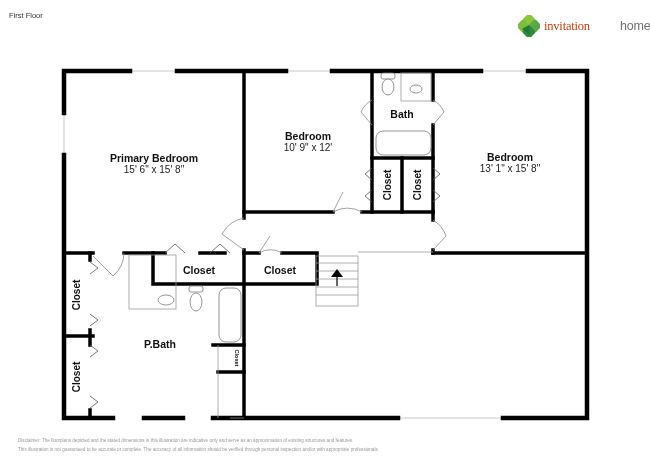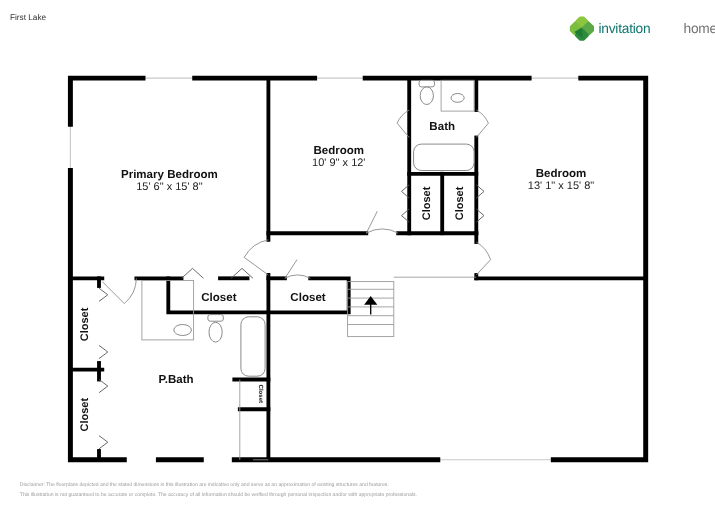--- a/index.html
+++ b/index.html
@@ -1,31 +1,31 @@
 <!DOCTYPE html>
 <html><head>
   <meta charset="utf-8">
   <style>
     html, body { margin: 0; padding: 0; background: #ffffff; }
     body { width: 650px; height: 460px; position: relative; overflow: hidden; font-family: "Liberation Sans", sans-serif; }
     .header { position: absolute; left: 9px; top: 10px; font-size: 7.5px; color: #333333; line-height: 11px; }
     .logo { position: absolute; left: 518px; top: 15px; display: flex; align-items: center; }
     .logo-text { font-size: 12.5px; margin-left: 4px; letter-spacing: -0.2px; }
-    .logo-text .a { color: #0f766e; }
+    .logo-text .a { color: #c2410c; font-family: Liberation Serif, serif; }
     .logo-text .b { color: #737373; padding-left: 30px; }
     .disclaimer { position: absolute; left: 18px; top: 437px; font-size: 4.6px; color: #9a9a9a; line-height: 8.5px; }
     svg.plan { position: absolute; left: 0; top: 0; }
     .room-label { font-weight: bold; fill: #111111; font-family: "Liberation Sans", sans-serif; }
     .dim { fill: #222222; font-family: "Liberation Sans", sans-serif; }
   </style>
 </head>
 <body>
 
 <div class="header">
-  <div>First Lake</div>
+  <div>First Floor</div>
 </div>
 
 <div class="logo">
   <svg width="22" height="22" viewBox="0 0 22 22">
     <rect x="6" y="0" width="10" height="10" rx="2" fill="#8cc63f" transform="rotate(45 11 5)"></rect>
     <rect x="0" y="6" width="10" height="10" rx="2" fill="#7bbd3e" transform="rotate(45 5 11)"></rect>
     <rect x="12" y="6" width="10" height="10" rx="2" fill="#5aa846" transform="rotate(45 17 11)"></rect>
     <rect x="6" y="12" width="10" height="10" rx="2" fill="#2e8b3e" transform="rotate(45 11 17)"></rect>
     <path d="M4 14 L11 10 L12 20 Z" fill="#1f7a33"></path>
   </svg>

